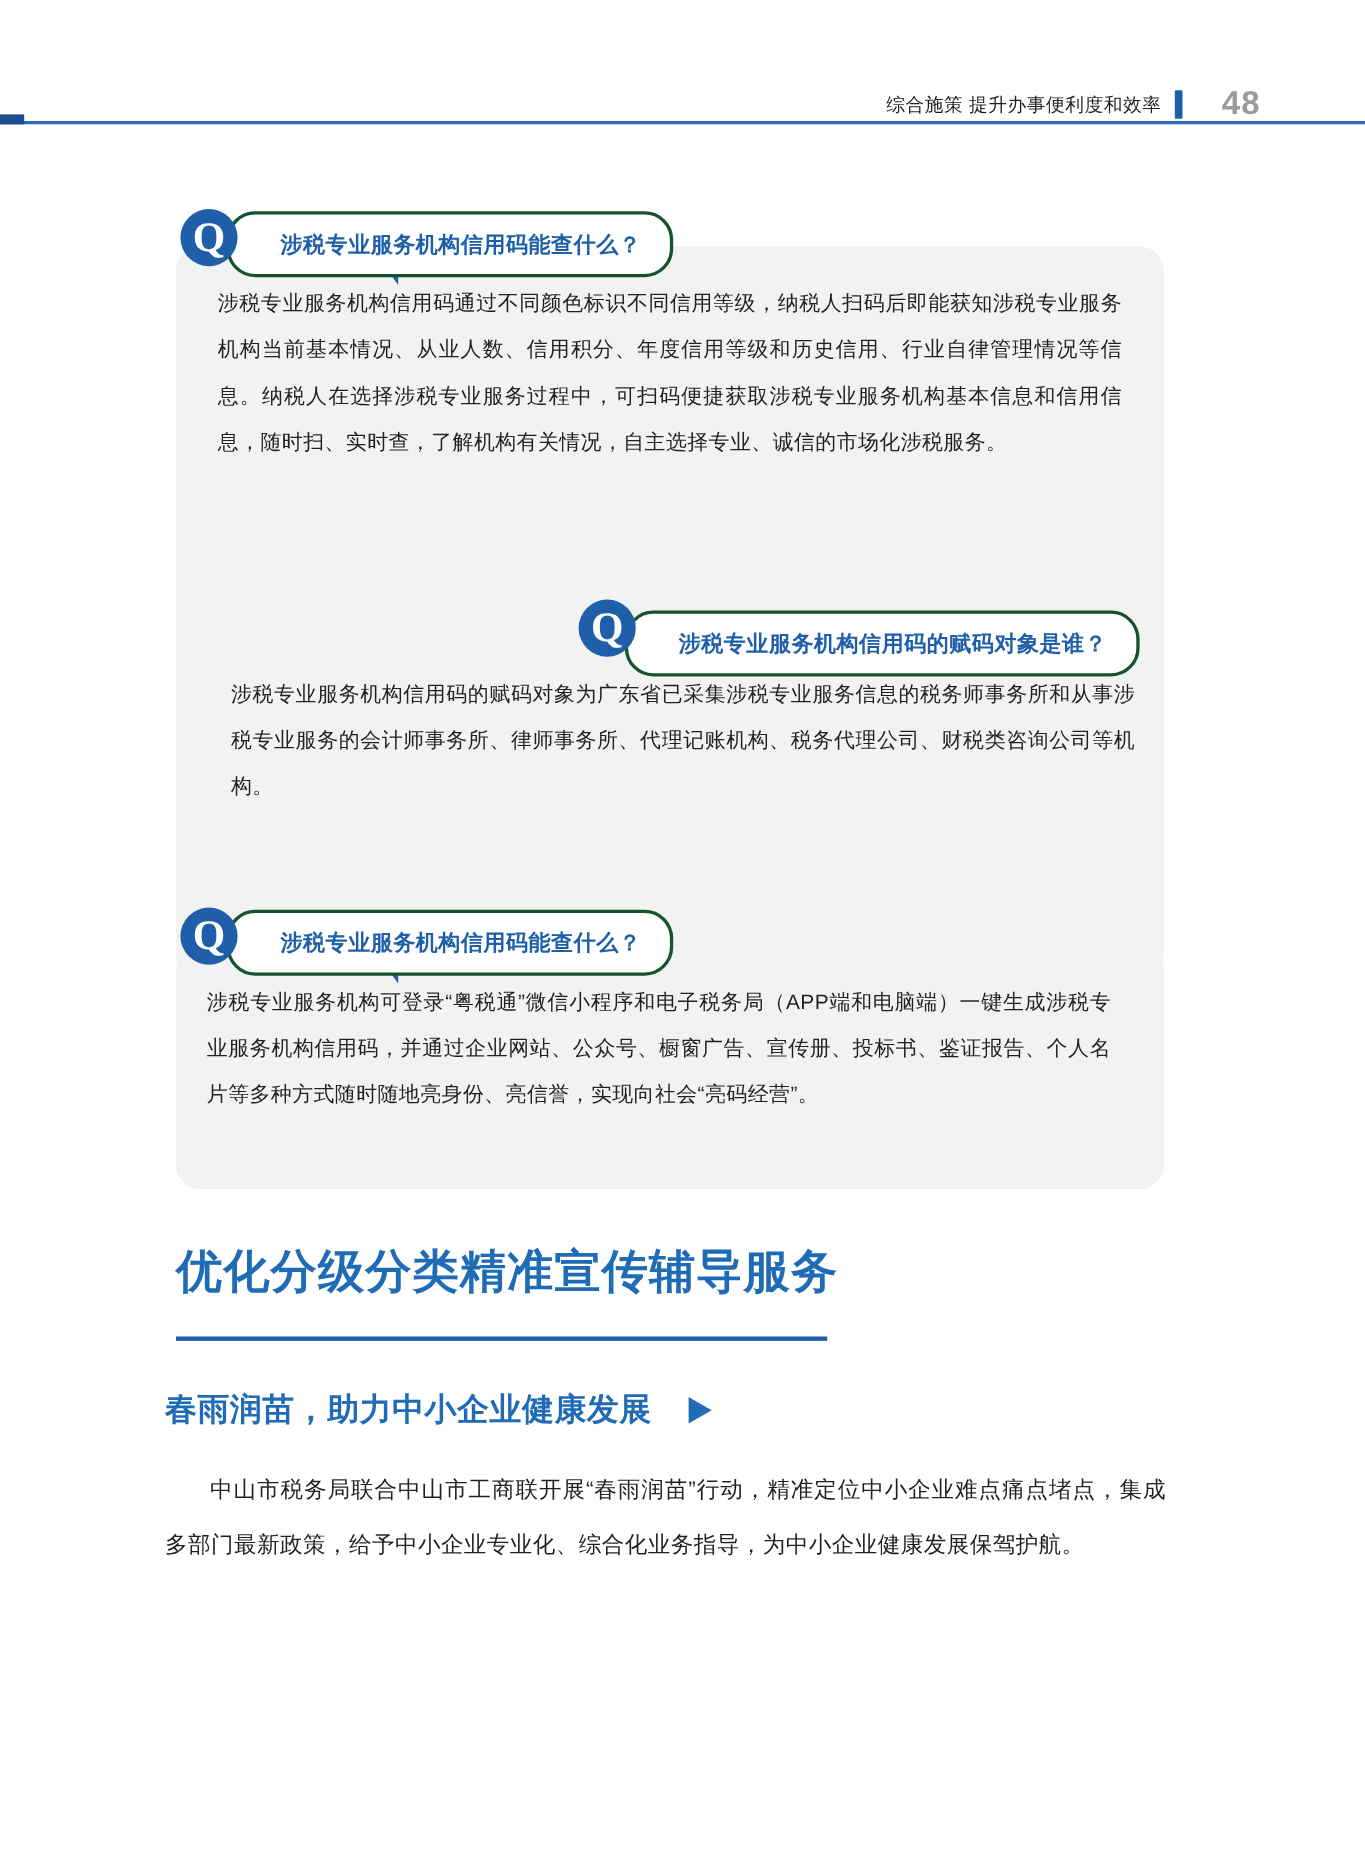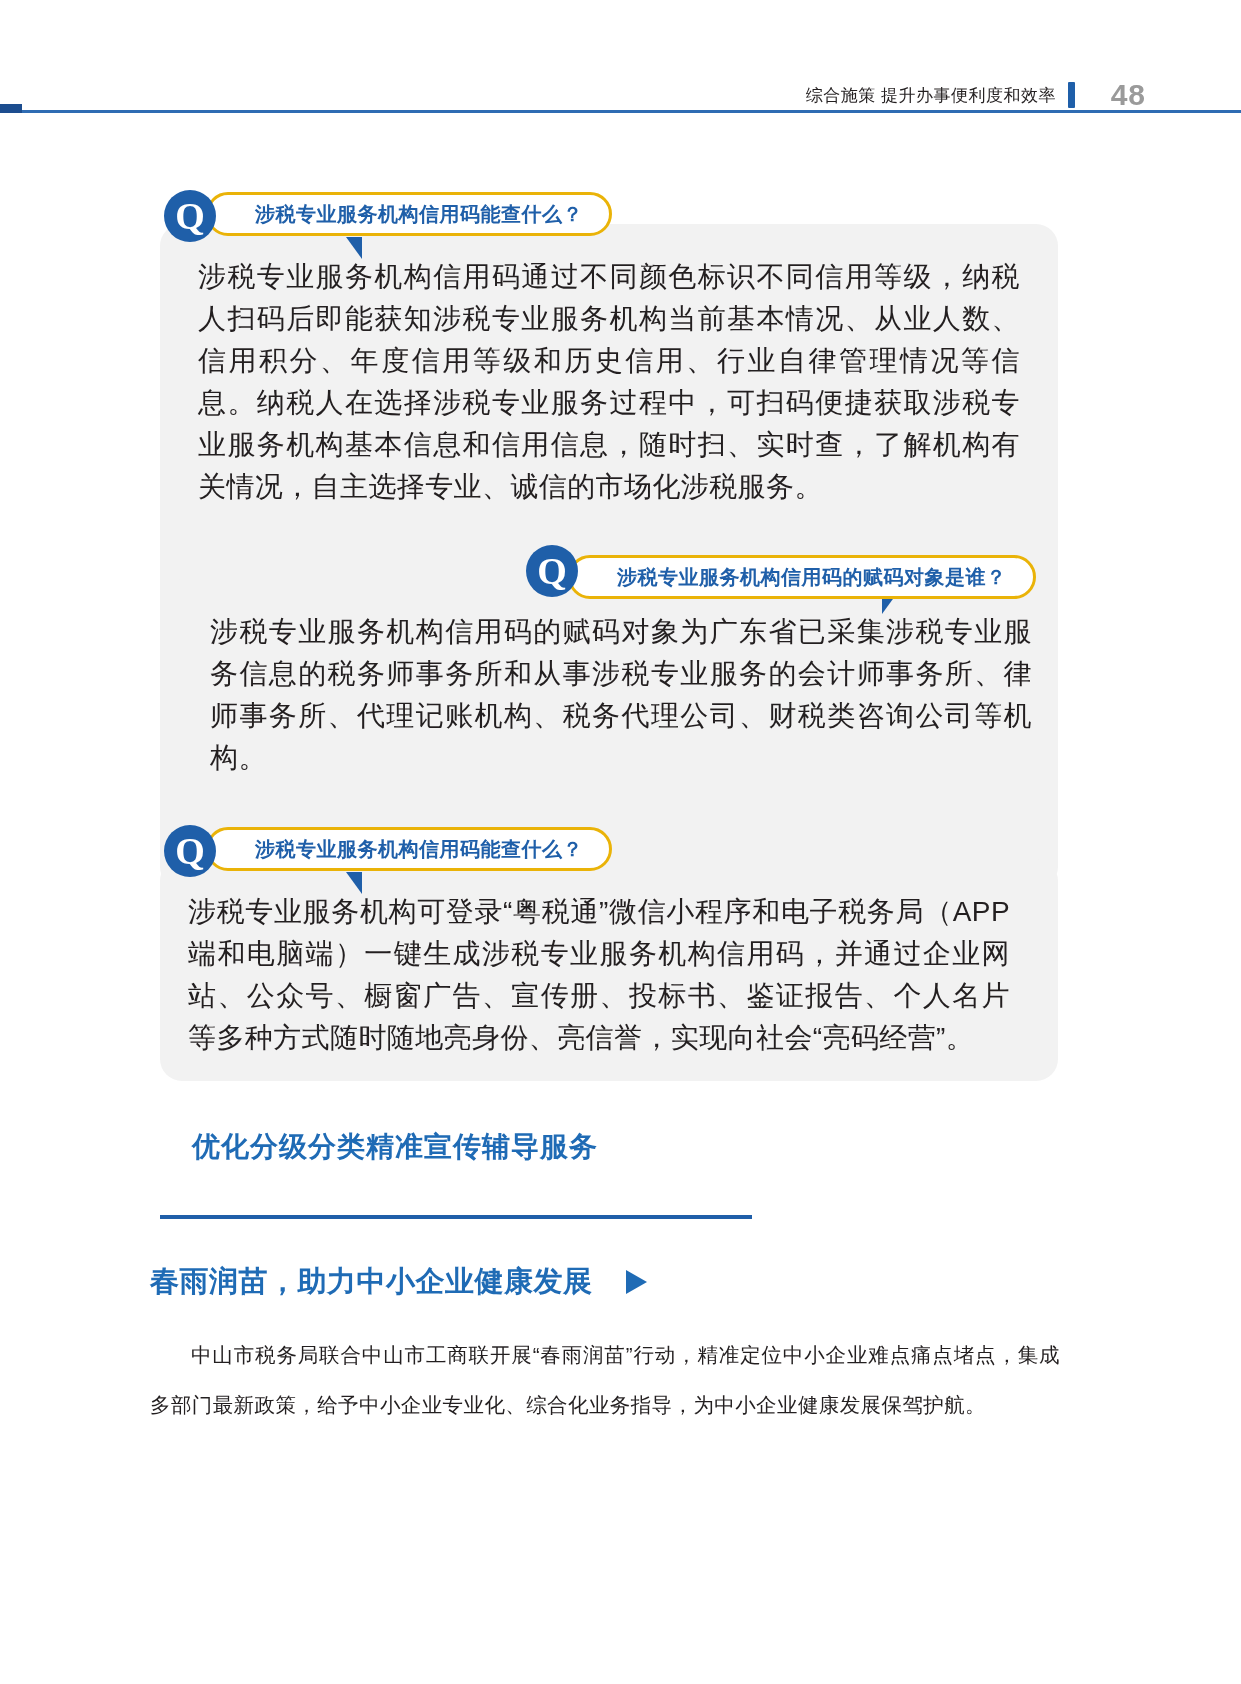--- a/index.html
+++ b/index.html
@@ -77,22 +77,22 @@
   .qa-body {
     position: absolute;
     left: 0;
     top: 0;
     width: 898px;
     background: #f2f2f2;
     border-radius: 22px;
   }
   .qa-bubble {
     position: absolute;
-    height: 44px;
-    border: 3px solid #eab308;
+    height: 60px;
+    border: 3px solid #14532d;
     border-radius: 26px;
     background: #ffffff;
     box-sizing: border-box;
     display: flex;
     align-items: center;
     z-index: 3;
   }
   .qa-bubble .q-label {
     font-size: 20px;
     font-weight: bold;
@@ -116,40 +116,39 @@
     z-index: 4;
   }
   .tail {
     position: absolute;
     width: 0;
     height: 0;
     z-index: 2;
   }
   .qa-text {
     position: absolute;
-    font-size: 28px;
+    font-size: 19px;
     line-height: 42px;
     color: #231f20;
     letter-spacing: 0.4px;
     text-align: justify;
     text-justify: inter-ideograph;
   }
   .indent { text-indent: 2em; }
 
   
   .section-title {
     position: absolute;
     left: 160px;
     top: 1128px;
-    font-size: 28px;
+    font-size: 42px;
     font-weight: bold;
     color: #1f6bb5;
     letter-spacing: 1px;
     white-space: nowrap;
-    margin-left: 32px;
   }
   .section-rule {
     position: absolute;
     left: 160px;
     top: 1215px;
     width: 592px;
     height: 4px;
     background: #1f5fa9;
   }
 

